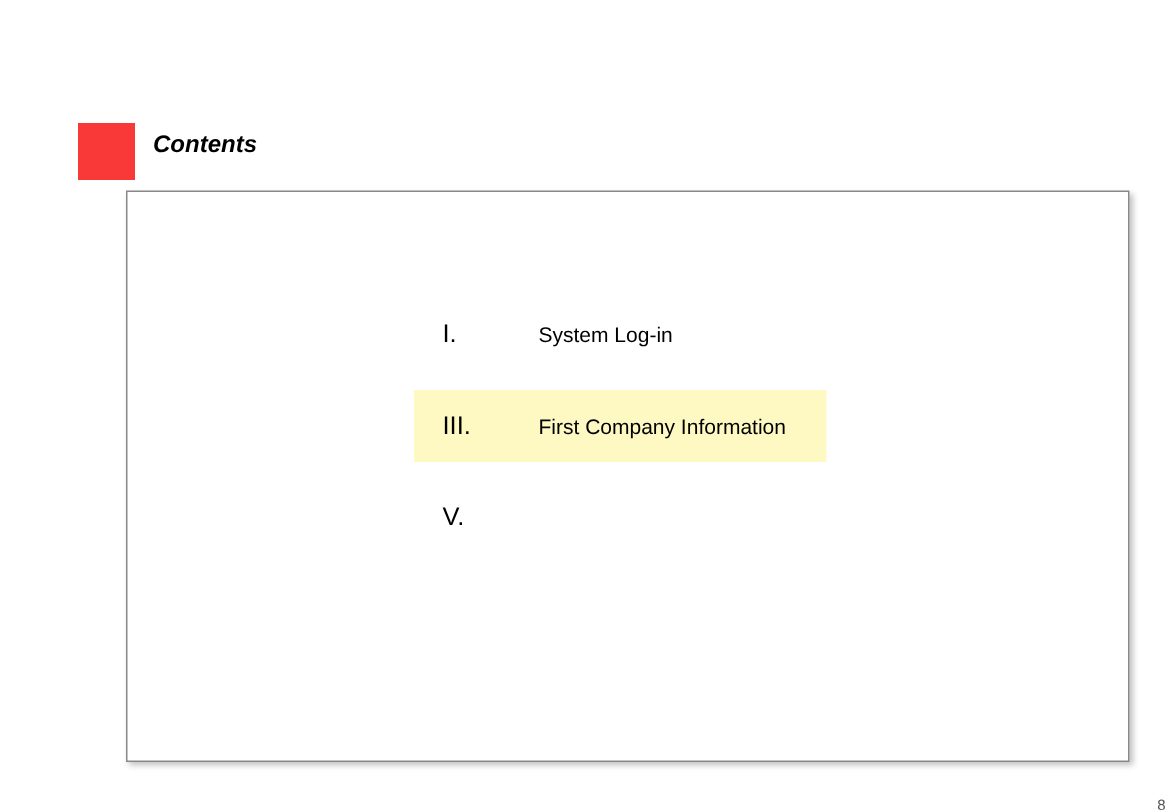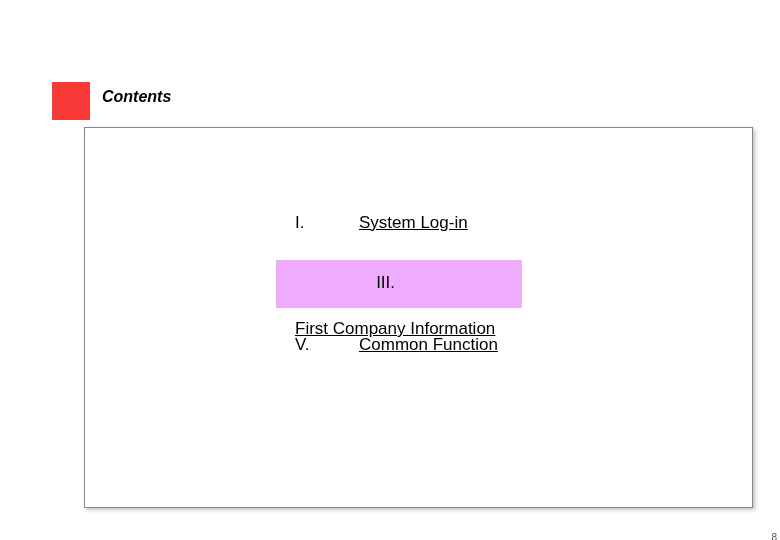--- a/index.html
+++ b/index.html
@@ -47,33 +47,31 @@
       top: 45px;
       left: 165px;
     }
     .row {
       display: flex;
       align-items: center;
       height: 48px;
       padding: 0 6px;
     }
     .row.highlighted {
-      background: #f0abfc;
+      background: #fef9c3;
       padding-right: 14px;
-      flex-direction: column;
     }
     .num {
       width: 38px;
       font-size: 17px;
       color: #000;
     }
     .label {
-      font-size: 17px;
+      font-size: 14px;
       color: #000;
-      text-decoration: underline;
     }
     .page-num {
       position: absolute;
       right: 16px;
       bottom: 10px;
       font-size: 10px;
       color: #555;
     }
   </style>
 </head>
@@ -89,18 +87,17 @@
       <div class="row">
         <span class="num">I.</span>
         <span class="label">System Log-in</span>
       </div>
       <div class="row highlighted">
         <span class="num">III.</span>
         <span class="label">First Company Information</span>
       </div>
       <div class="row">
         <span class="num">V.</span>
-        <span class="label">Common Function</span>
       </div>
     </div>
 </div>
 
 <div class="page-num">8</div>
 
 </body></html>

